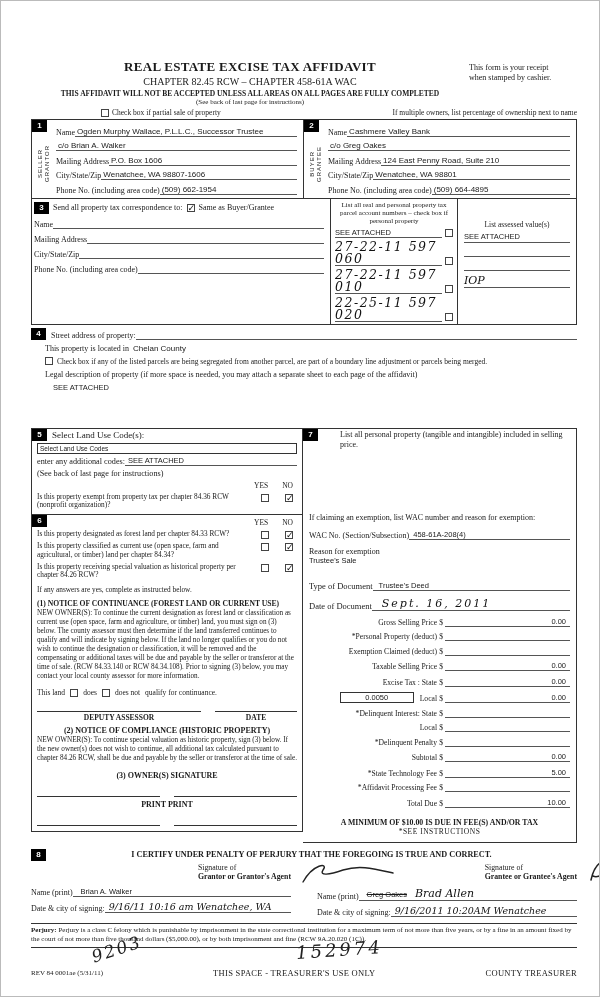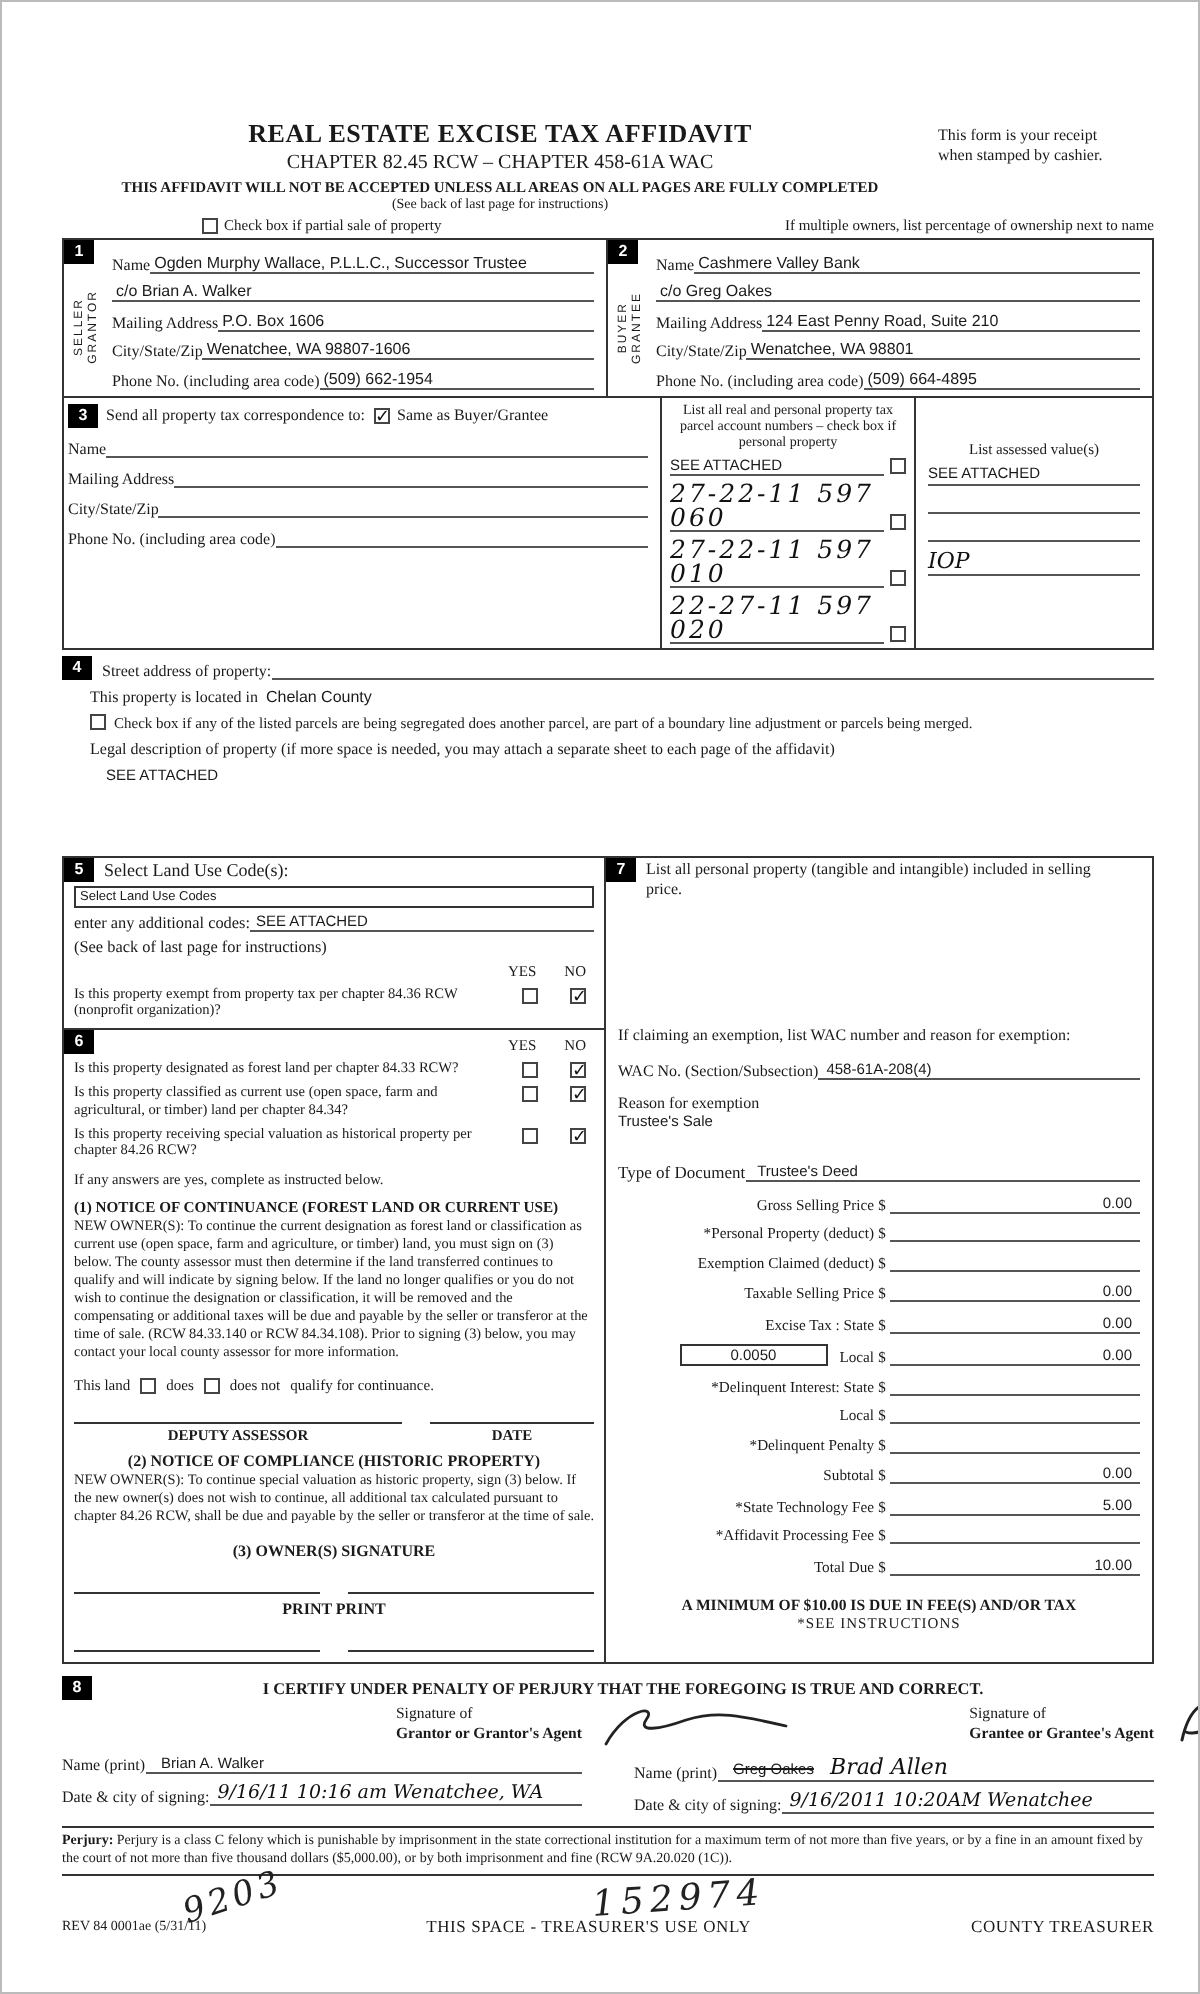--- a/index.html
+++ b/index.html
@@ -226,21 +226,21 @@
         </div>
       <div class="prow">
         <span class="txt hw hwparcel">27-22-11 597 060</span>
         <span class="cb"></span>
         </div>
       <div class="prow">
         <span class="txt hw hwparcel">27-22-11 597 010</span>
         <span class="cb"></span>
         </div>
       <div class="prow">
-        <span class="txt hw hwparcel">22-27-11 597 020</span>
+        <span class="txt hw hwparcel">22-25-11 597 020</span>
         <span class="cb"></span>
         </div>
     </div>
     <div class="s3right">
       <div class="hdrtxt">List assessed value(s)</div>
       <div class="arow sans" style="font-size:7.5px;">SEE ATTACHED</div>
       <div class="arow"></div>
       <div class="arow"></div>
       <div class="arow hw" style="font-size:11px;">IOP</div>
     </div>
@@ -251,21 +251,21 @@
       <span class="badge">4</span>
       <span class="lbl" style="margin-left:5px;">Street address of property:</span>
       <span class="ul"></span>
     </div>
     <div class="s4in">
       <span class="lbl">This property is located in</span>
       <span class="val" style="font-size:8px;">Chelan County</span>
     </div>
     <div class="s4in" style="display:flex; align-items:flex-start; gap:4px;">
       <span class="cb"></span>
-      <span style="font-size:7.5px;">Check box if any of the listed parcels are being segregated does another parcel, are part of a boundary line adjustment or parcels being merged.</span>
+      <span style="font-size:7.5px;">Check box if any of the listed parcels are being segregated from another parcel, are part of a boundary line adjustment or parcels being merged.</span>
     </div>
     <div class="s4in">Legal description of property (if more space is needed, you may attach a separate sheet to each page of the affidavit)</div>
     <div class="s4in sans" style="margin-left:22px; font-size:7.5px;">SEE ATTACHED</div>
     <div class="blank4"></div>
   </div>
 
   <div class="mid">
     <div class="lbox">
       <div style="display:flex; align-items:flex-start;">
         <span class="badge">5</span>
@@ -345,37 +345,41 @@
         <div class="sigline2" style="margin-top:16px;">
           <div class="c"></div>
           <div class="c"></div>
         </div>
       </div>
     </div>
 
     <div class="rbox">
       <div style="display:flex; align-items:flex-start;">
         <span class="badge">7</span>
-        <div style="margin-left:5px; font-size:8px; line-height:1.35; padding-top:1px;">
+        <div style="margin-left:22px; font-size:8px; line-height:1.35; padding-top:1px;">
           <div>List all  personal property (tangible and intangible) included in selling</div>
           <div>price.</div>
         </div>
       </div>
       <div class="rbox-in">
         <div style="height:62px;"></div>
         <div style="font-size:8px;">If claiming an exemption, list WAC number and reason for exemption:</div>
         <div class="row" style="margin-top:8px;">
           <span class="lbl" style="font-size:8px;">WAC No. (Section/Subsection)</span>
           <span class="ul sans" style="font-size:7.5px; padding-left:4px;">458-61A-208(4)</span>
         </div>
         <div style="font-size:8px; margin-top:7px;">Reason for exemption</div>
         <div class="sans" style="font-size:7.5px;">Trustee's Sale</div>
         <div class="row" style="margin-top:16px;">
           <span class="lbl" style="font-size:8.5px;">Type of Document</span>
           <span class="ul sans" style="font-size:7.5px; padding-left:6px;">Trustee's Deed</span>
+        </div>
+        <div class="row" style="margin-top:6px;">
+          <span class="lbl" style="font-size:8.5px;">Date of Document</span>
+          <span class="ul hw" style="font-size:11px; padding-left:10px; letter-spacing:2px;">Sept. 16, 2011</span>
         </div>
 
         <div class="fee-row">
             <span class="fee-lbl">Gross Selling Price</span>
             <span class="dollar">$</span>
             <span class="fee-line">
               <span>0.00</span>
             </span>
           </div>
         <div class="fee-row">

